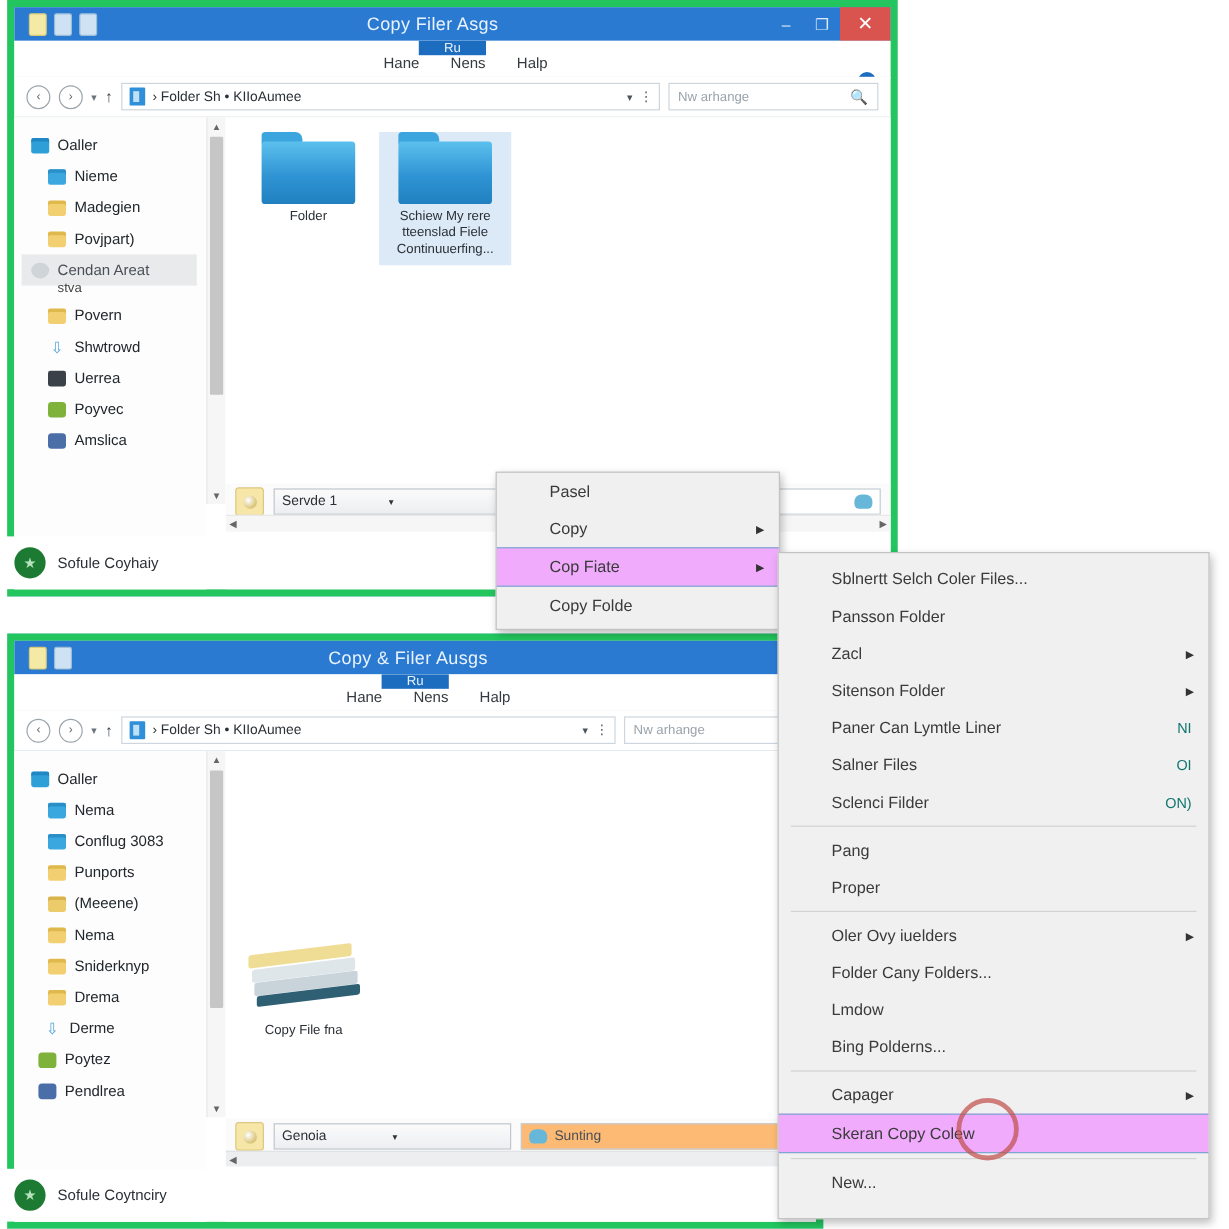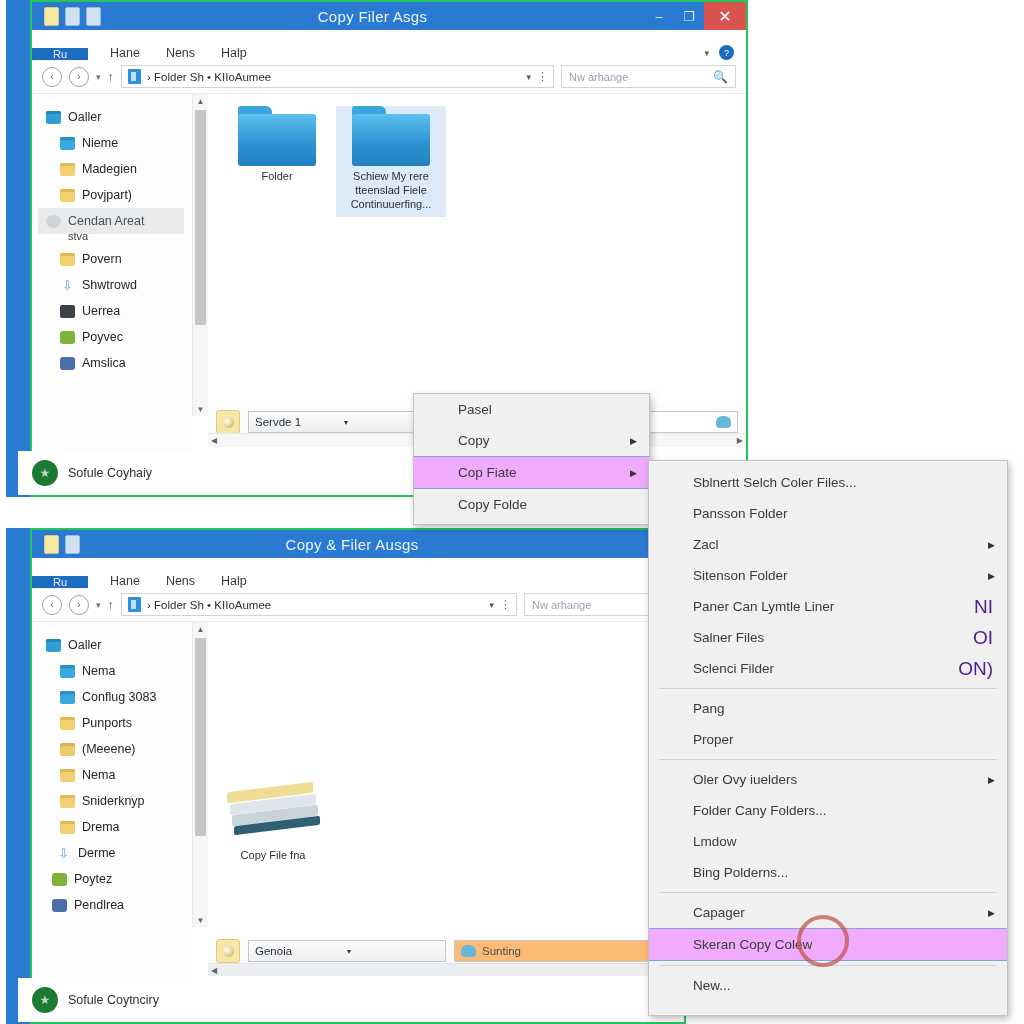--- a/index.html
+++ b/index.html
@@ -8,37 +8,37 @@
     background:#ffffff;
     font-family:"Liberation Sans", sans-serif;
     overflow:hidden;
     position:relative;
   }
   .stage{position:absolute;left:0;top:0;width:1024px;height:1024px;}
 
   
   .win{position:absolute;background:#2a7ad2;box-sizing:border-box;}
   .win-frame{position:absolute;left:0;top:0;right:0;bottom:0;
-    border:2px solid #22c55e;box-sizing:border-box;background:#ffffff;margin-left:24px;}
+    border:6px solid #22c55e;box-sizing:border-box;background:#ffffff;}
   .titlebar{position:absolute;left:0;top:0;right:0;height:28px;
     background:#2a7ad2;display:flex;align-items:center;}
   .tb-icons{display:flex;gap:6px;padding-left:12px;}
   .tb-ic{width:13px;height:17px;border-radius:2px;display:block;}
   .tb-ic.a{background:#f5e9a6;border:1px solid #d8c97a;}
   .tb-ic.b{background:#cfe2f3;border:1px solid #9bbdd8;}
   .tb-ic.c{background:#cfe2f3;border:1px solid #9bbdd8;}
   .tb-title{flex:1;text-align:center;color:#eaf3fc;font-size:15px;
     letter-spacing:.3px;filter:blur(.35px);}
   .tb-btns{display:flex;align-items:stretch;height:28px;}
   .tb-btn{width:30px;display:flex;align-items:center;justify-content:center;
     color:#dce9f7;font-size:13px;}
   .tb-btn.close{background:#d9534f;color:#fff;width:42px;font-size:16px;}
 
   .ribbon{position:absolute;left:0;right:0;height:30px;background:#ffffff;
-    border-bottom:1px solid #dfe6ec;display:flex;align-items:flex-end;}
+    border-bottom:1px solid #dfe6ec;display:flex;align-items:center;flex-direction:column;}
   .ribbon-file{width:56px;background:#1c6cc0;color:#e8f1fb;font-size:11px;
     display:flex;align-items:center;justify-content:center;filter:blur(.3px);}
   .ribbon-tabs{display:flex;align-items:center;gap:26px;padding-left:22px;}
   .ribbon-tab{font-size:12.5px;color:#343a40;filter:blur(.35px);}
   .ribbon-right{margin-left:auto;display:flex;align-items:center;gap:10px;padding-right:12px;}
   .rb-caret{font-size:9px;color:#555;}
   .rb-help{width:15px;height:15px;border-radius:50%;background:#1c6cc0;
     color:#fff;font-size:9px;display:flex;align-items:center;justify-content:center;}
 
   .addrbar{position:absolute;left:0;right:0;height:34px;background:#fff;
@@ -125,21 +125,21 @@
     display:flex;align-items:center;gap:10px;padding-left:14px;box-sizing:border-box;}
   .green-circ{width:26px;height:26px;border-radius:50%;background:#1d7a33;
     display:flex;align-items:center;justify-content:center;color:#b6e2bd;font-size:12px;}
   .bottom-txt{font-size:12.5px;color:#2b3036;filter:blur(.4px);}
 
   
   .ctx{position:absolute;background:#f0f0f0;border:1px solid #c2c2c2;
     box-shadow:2px 3px 7px rgba(0,0,0,.26);box-sizing:border-box;}
   .ctx-item{display:flex;align-items:center;height:31px;padding:0 14px 0 44px;
     font-size:13.5px;color:#3a3a3a;position:relative;filter:blur(.4px);white-space:nowrap;}
-  .ctx-item .accel{margin-left:auto;padding-left:24px;font-size:19px;color:#4c1d95;}
+  .ctx-item .accel{margin-left:auto;padding-left:24px;font-size:12px;color:#0f766e;}
   .ctx-item .arrow{position:absolute;right:12px;font-size:9px;color:#333;}
   .ctx-item.hl{background:#f0abfc;border:1px solid #7aa8d0;border-left:0;border-right:0;}
   .ctx-sep{height:1px;background:#d3d3d3;margin:4px 10px;}
 
   .annot-circle{position:absolute;border:4px solid #c0504d;border-radius:50%;
     opacity:.72;box-sizing:border-box;}
 </style>
 </head>
 <body>
 

